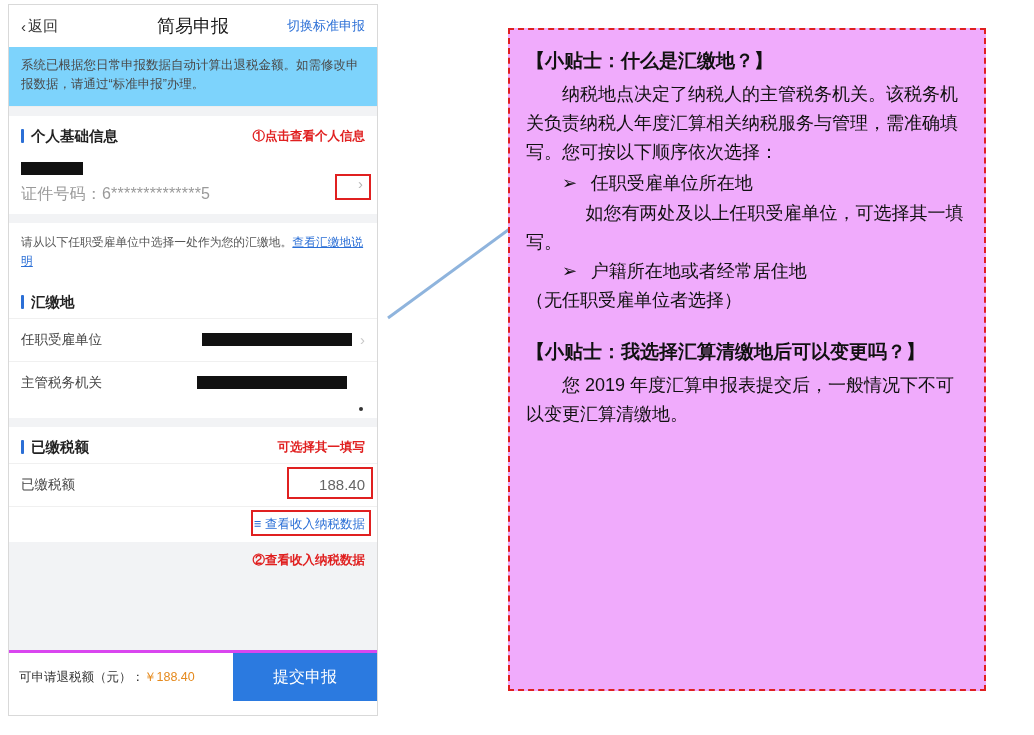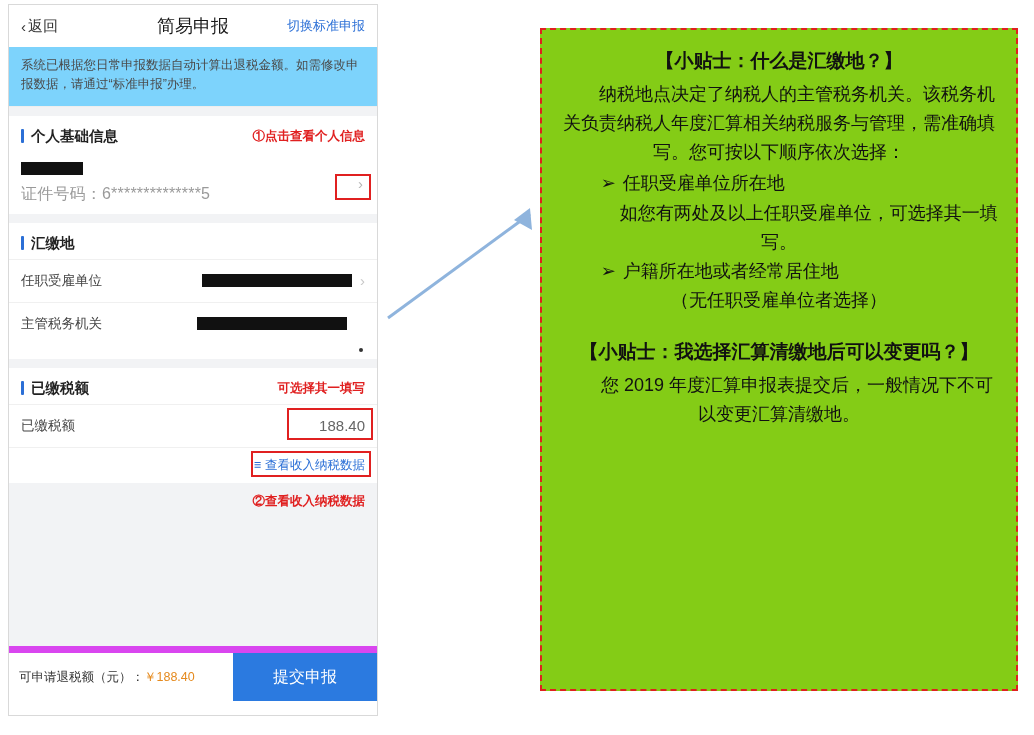--- a/index.html
+++ b/index.html
@@ -195,21 +195,21 @@
     font-weight: bold;
     padding: 10px 12px 0 0;
   }
 
   .bottom-bar {
     position: absolute;
     left: 0;
     right: 0;
     bottom: 14px;
     background: #ffffff;
-    border-top: 7px solid #d946ef;
+    border-top: 3px solid #d946ef;
     display: flex;
     align-items: center;
     height: 48px;
   }
   .bottom-left {
     flex: 1;
     font-size: 12.5px;
     color: #333;
     padding-left: 10px;
   }
@@ -234,29 +234,28 @@
     overflow: hidden;
     color: #333;
     font-size: 11px;
     padding-left: 8px;
     box-sizing: border-box;
   }
 
   
   #callout {
     position: absolute;
-    left: 540px;
+    left: 508px;
     top: 28px;
     width: 478px;
     height: 663px;
     border: 2px dashed #e02020;
     box-sizing: border-box;
-    background: #84cc16;
+    background: #f0abfc;
     padding: 14px 16px 10px 16px;
-    text-align: center;
   }
   .co-h {
     font-size: 19px;
     font-weight: bold;
     color: #111;
     margin: 4px 0 6px 0;
     font-family: "Liberation Sans", sans-serif;
   }
   .co-p {
     font-size: 18px;
@@ -315,20 +314,23 @@
     <div class="person-block">
       <span class="person-name"></span>
       <div class="person-id">证件号码：6**************5</div>
       <span class="person-chev">›</span>
       <div class="red-box" style="right:6px; top:22px; width:36px; height:26px;"></div>
     </div>
   </div>
 
   <div class="gap"></div>
 
+  <div class="hint-line">
+    <span>请从以下任职受雇单位中选择一处作为您的汇缴地。</span><a class="hint-link" href="#">查看汇缴地说明</a>
+  </div>
 
   <div class="card">
     <div class="sec-head">
       <div class="sec-bar"></div>
       <div class="sec-title">汇缴地</div>
     </div>
     <div class="row">
       <span class="row-label">任职受雇单位</span>
       <span class="redact" style="width:150px; margin-left:auto;"></span>
       <span class="chev">›</span>

